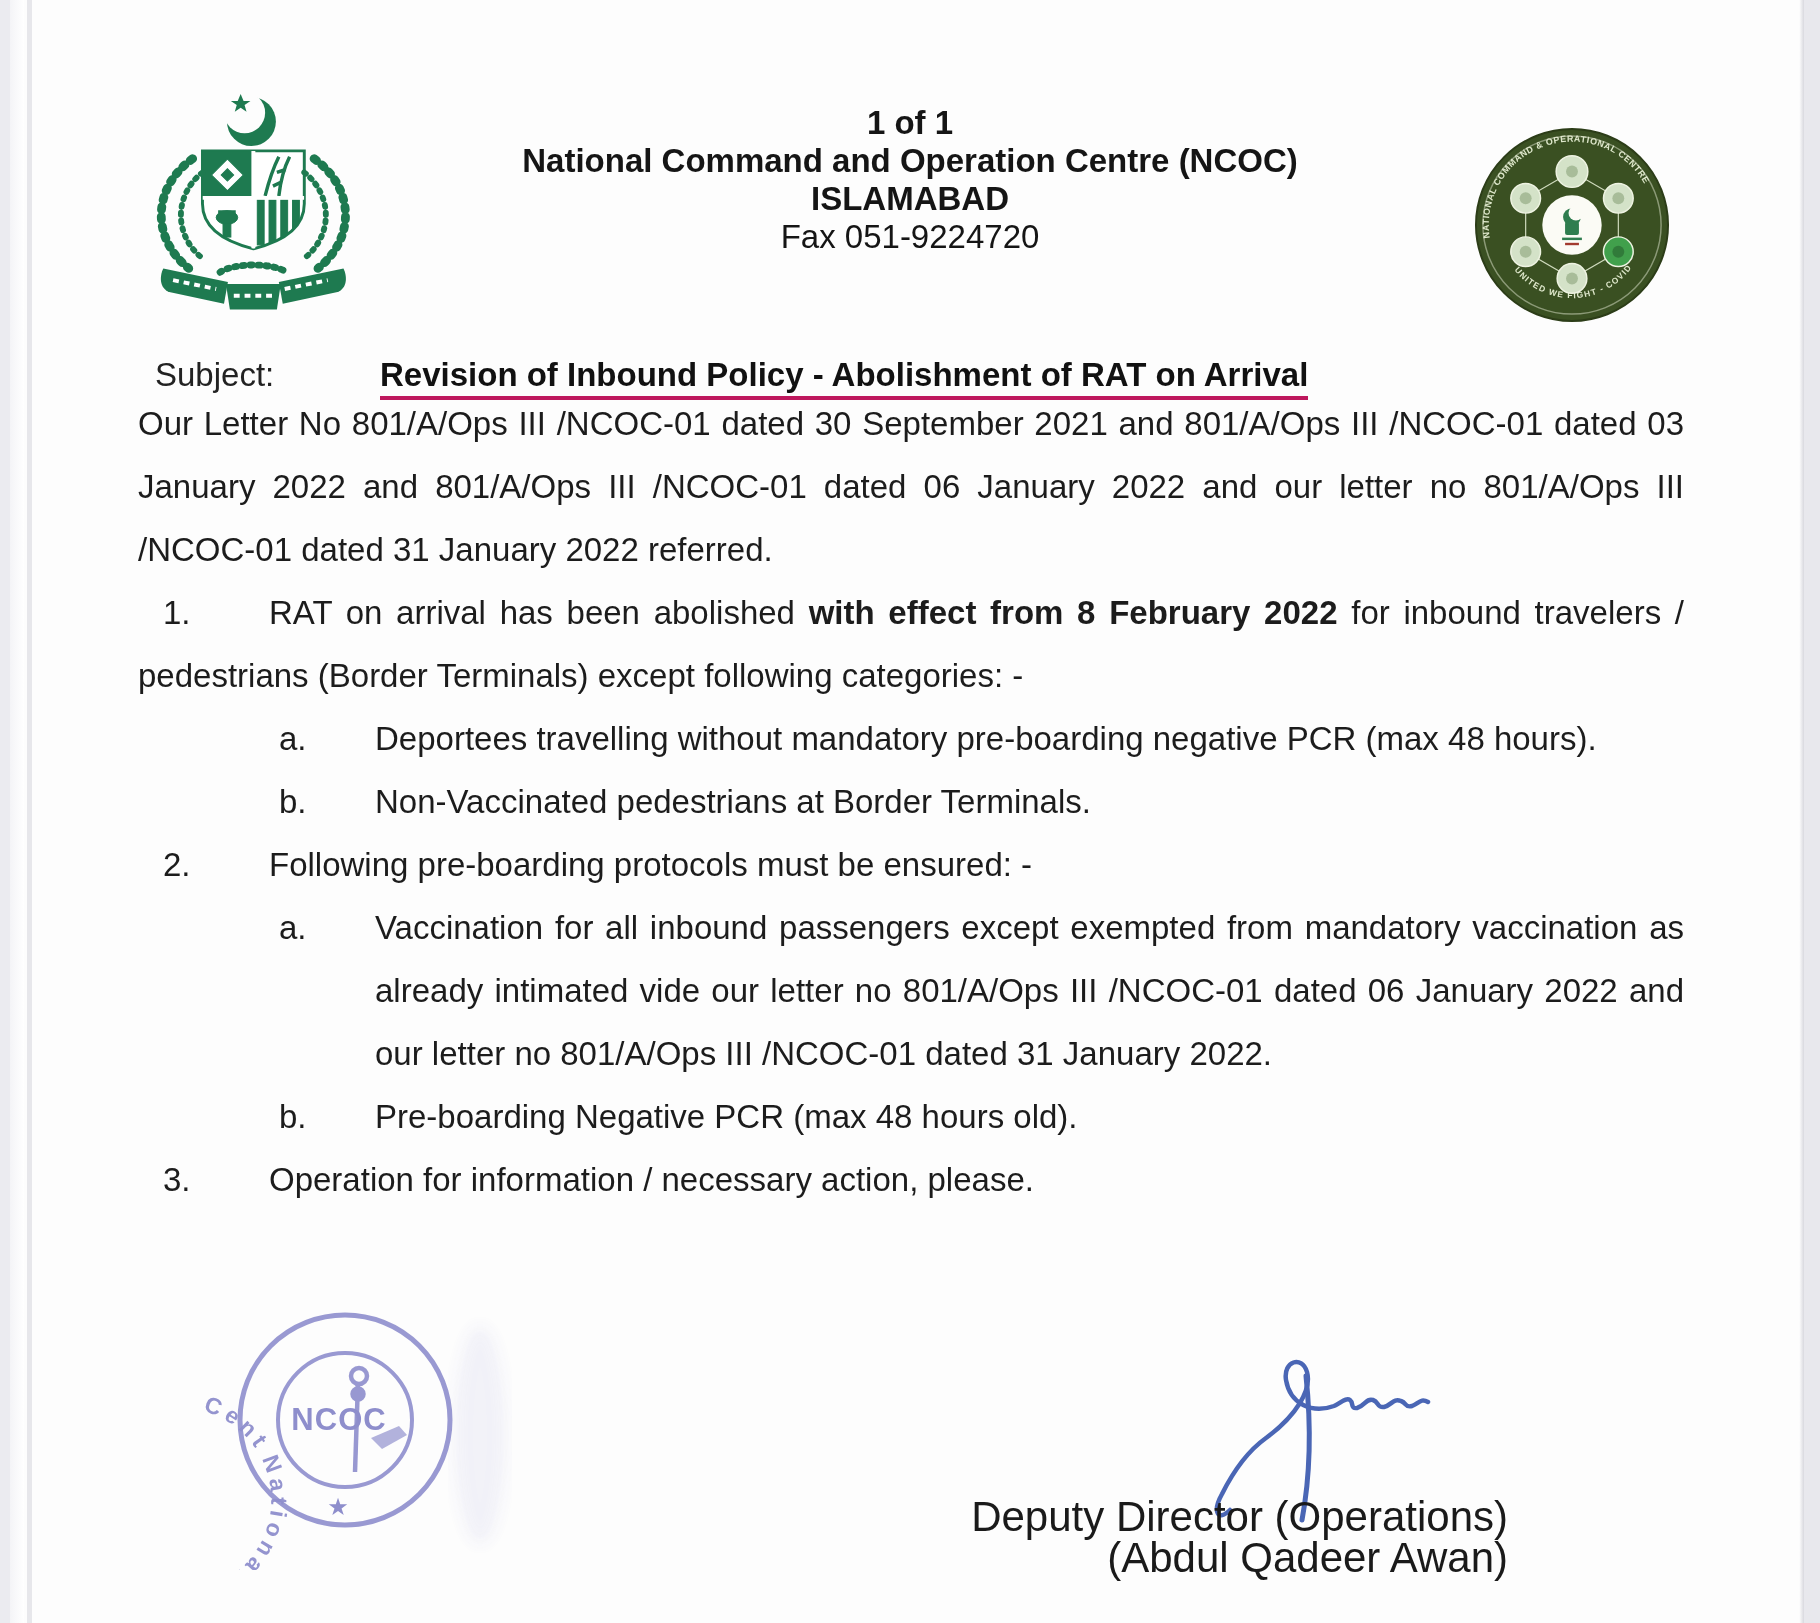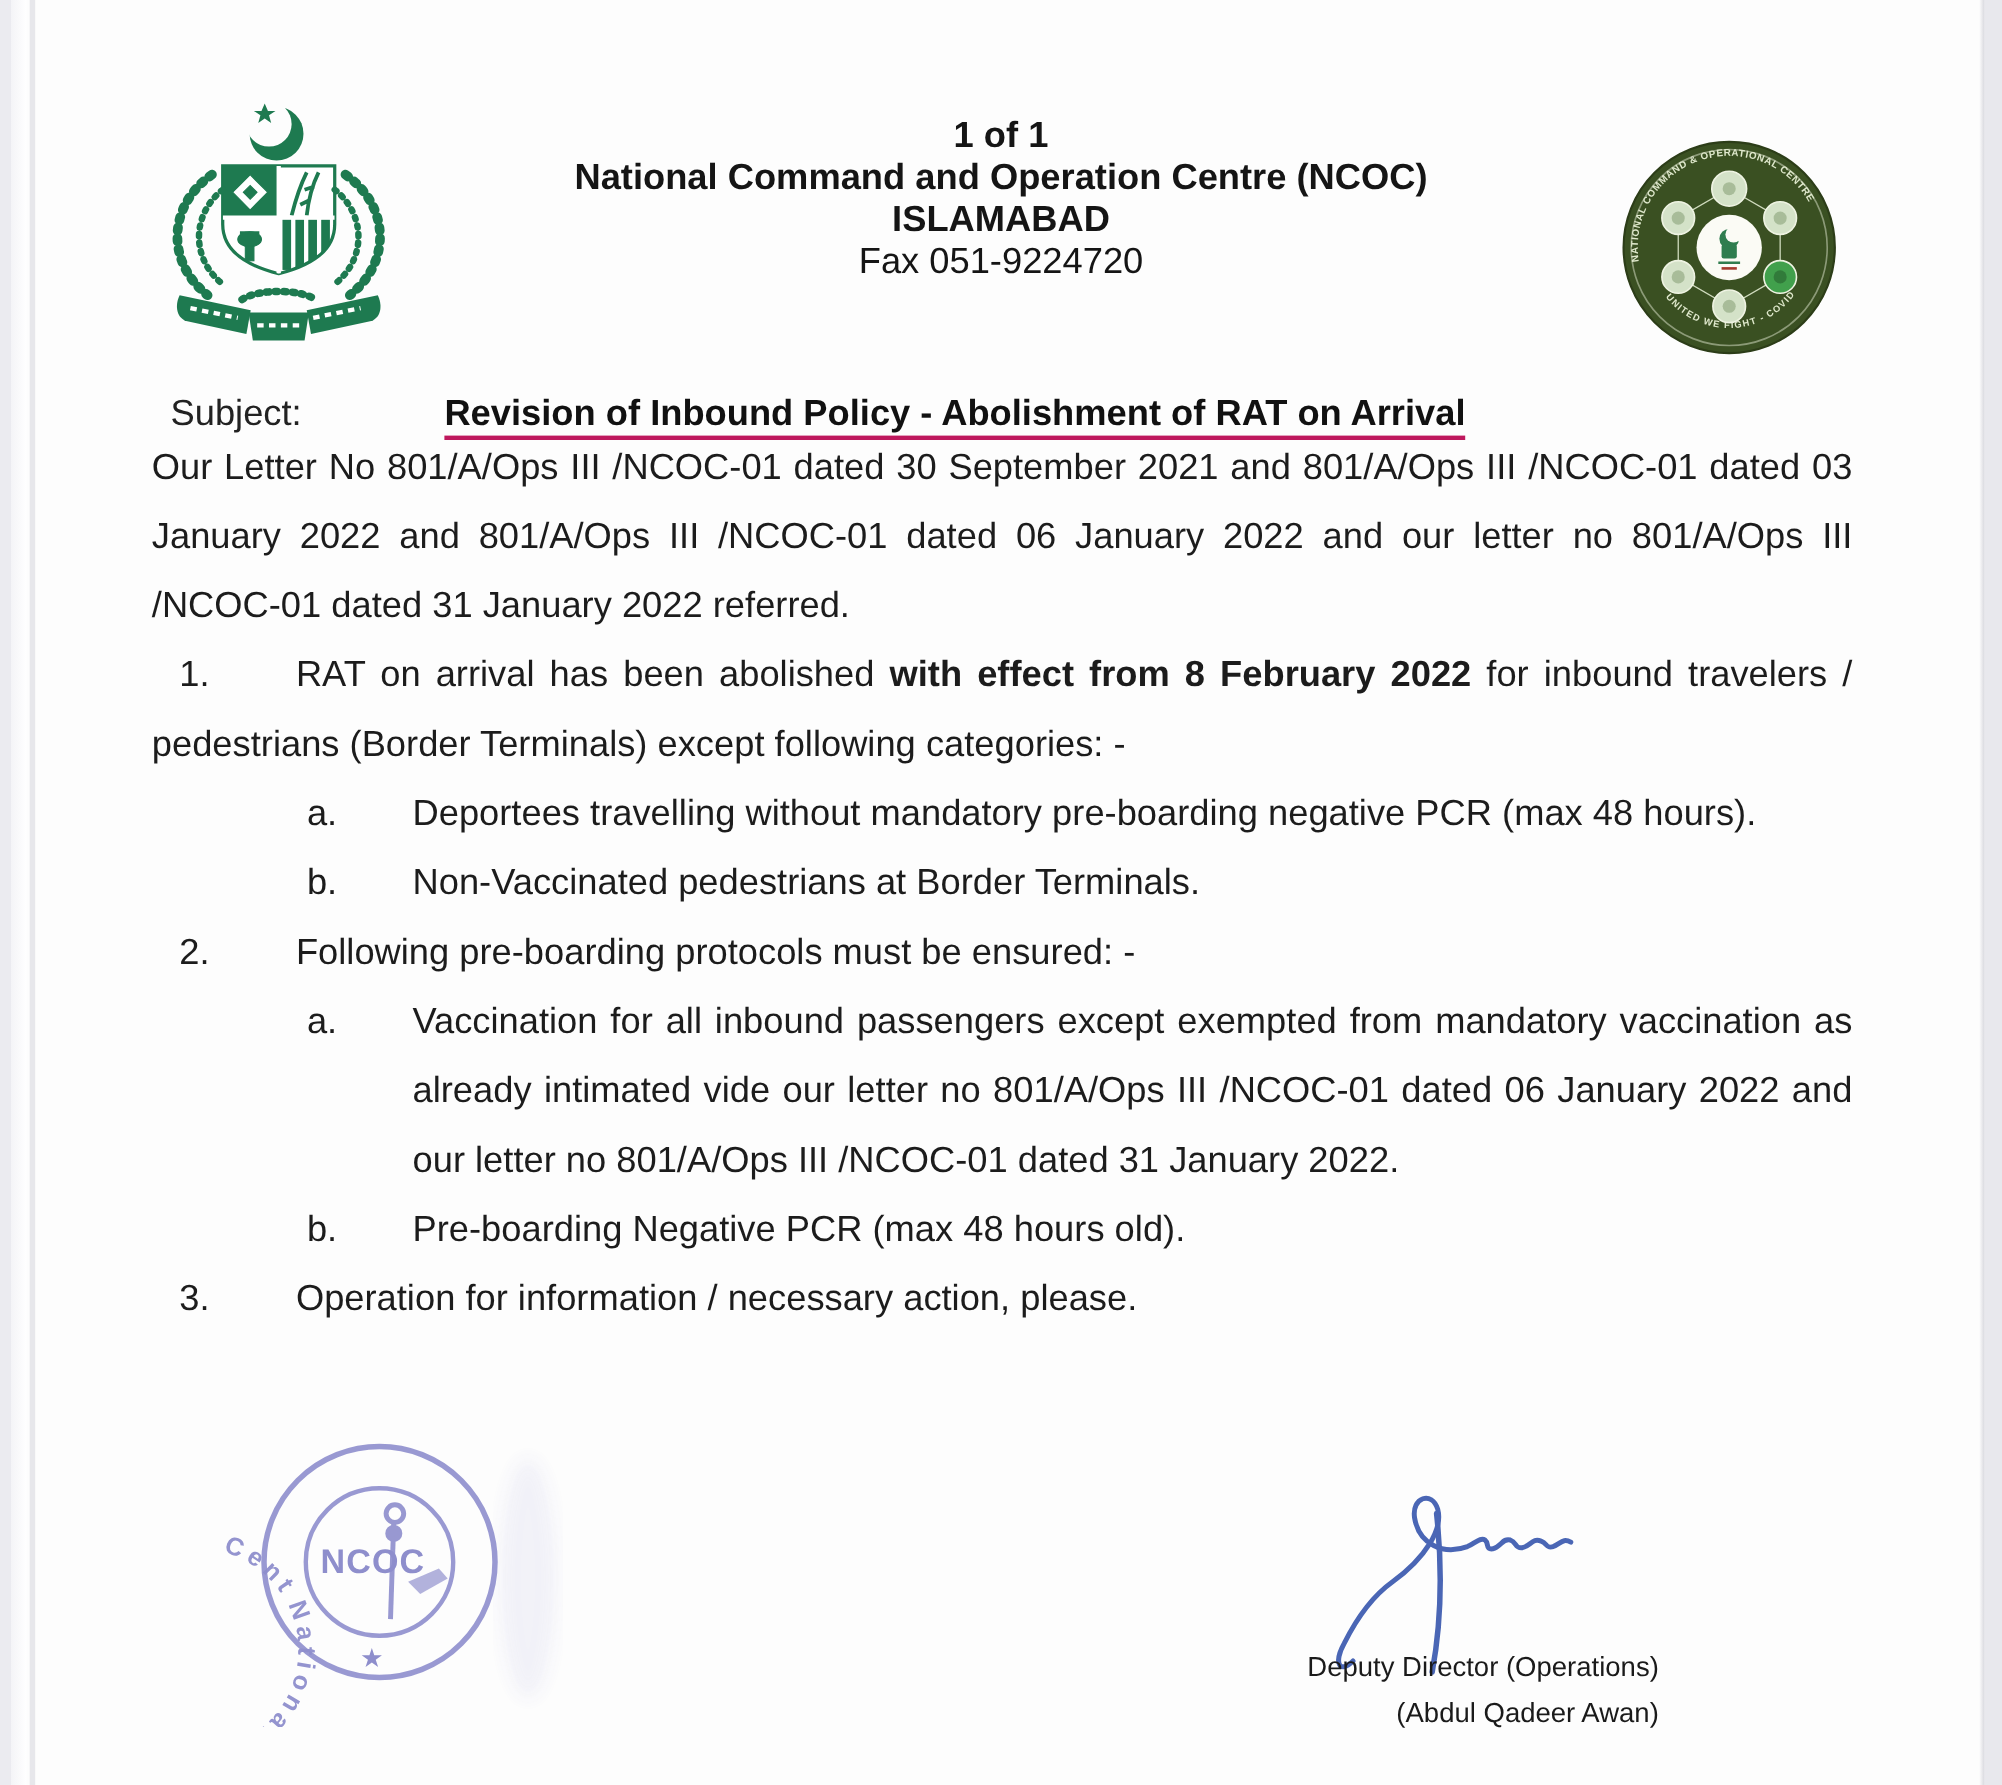--- a/index.html
+++ b/index.html
@@ -13,36 +13,36 @@
   .edge-l3{left:27px;width:5px;background:#dcdce2;opacity:.65;}
   .edge-r1{right:0;width:16px;background:#e8e8ed;}
   .edge-r2{right:16px;width:5px;background:linear-gradient(to left,#d8d8de,#ffffff);}
   
   .emblem{position:absolute;left:130px;top:68px;width:235px;height:250px;}
   .ncoc-seal{position:absolute;left:1473px;top:126px;width:198px;height:198px;}
   .header-center{position:absolute;top:104px;left:0;right:0;text-align:center;
     font-size:33px;line-height:38px;font-weight:bold;color:#151515;}
   .header-center .fax{font-weight:400;}
   
-  .subject-row{position:absolute;left:155px;top:356px;font-size:33px;display:flex;align-items:flex-start;gap:24px;}
+  .subject-row{position:absolute;left:155px;top:356px;font-size:33px;display:flex;align-items:flex-start;}
   .subject-label{width:225px;color:#222;}
   .subject-title{font-weight:bold;color:#111;border-bottom:4px solid #be185d;padding-bottom:2px;}
   
   .body-text{position:absolute;left:138px;top:392px;width:1546px;font-size:33px;
     line-height:63px;text-align:justify;color:#1c1c1c;}
   .body-text p{margin:0;}
   .item{margin:0;}
   .num{display:inline-block;width:131px;padding-left:25px;box-sizing:border-box;}
   .b{font-weight:bold;}
   .subitem{position:relative;padding-left:237px;margin:0;}
   .subitem .letter{position:absolute;left:141px;top:0;}
   
   .stamp{position:absolute;left:195px;top:1270px;width:400px;height:300px;opacity:.85;}
   .sig-svg{position:absolute;left:1200px;top:1348px;width:320px;height:185px;}
-  .sig-block{position:absolute;right:312px;top:1496px;text-align:right;font-size:25px;line-height:41px;color:#1a1a1a;}
+  .sig-block{position:absolute;right:312px;top:1496px;text-align:right;font-size:42px;line-height:41px;color:#1a1a1a;}
   .sig-name{font-weight:normal;}
 </style>
 </head>
 <body>
 
 <div class="page">
 
   <div class="edge edge-l1"></div>
   <div class="edge edge-l2"></div>
   <div class="edge edge-l3"></div>

